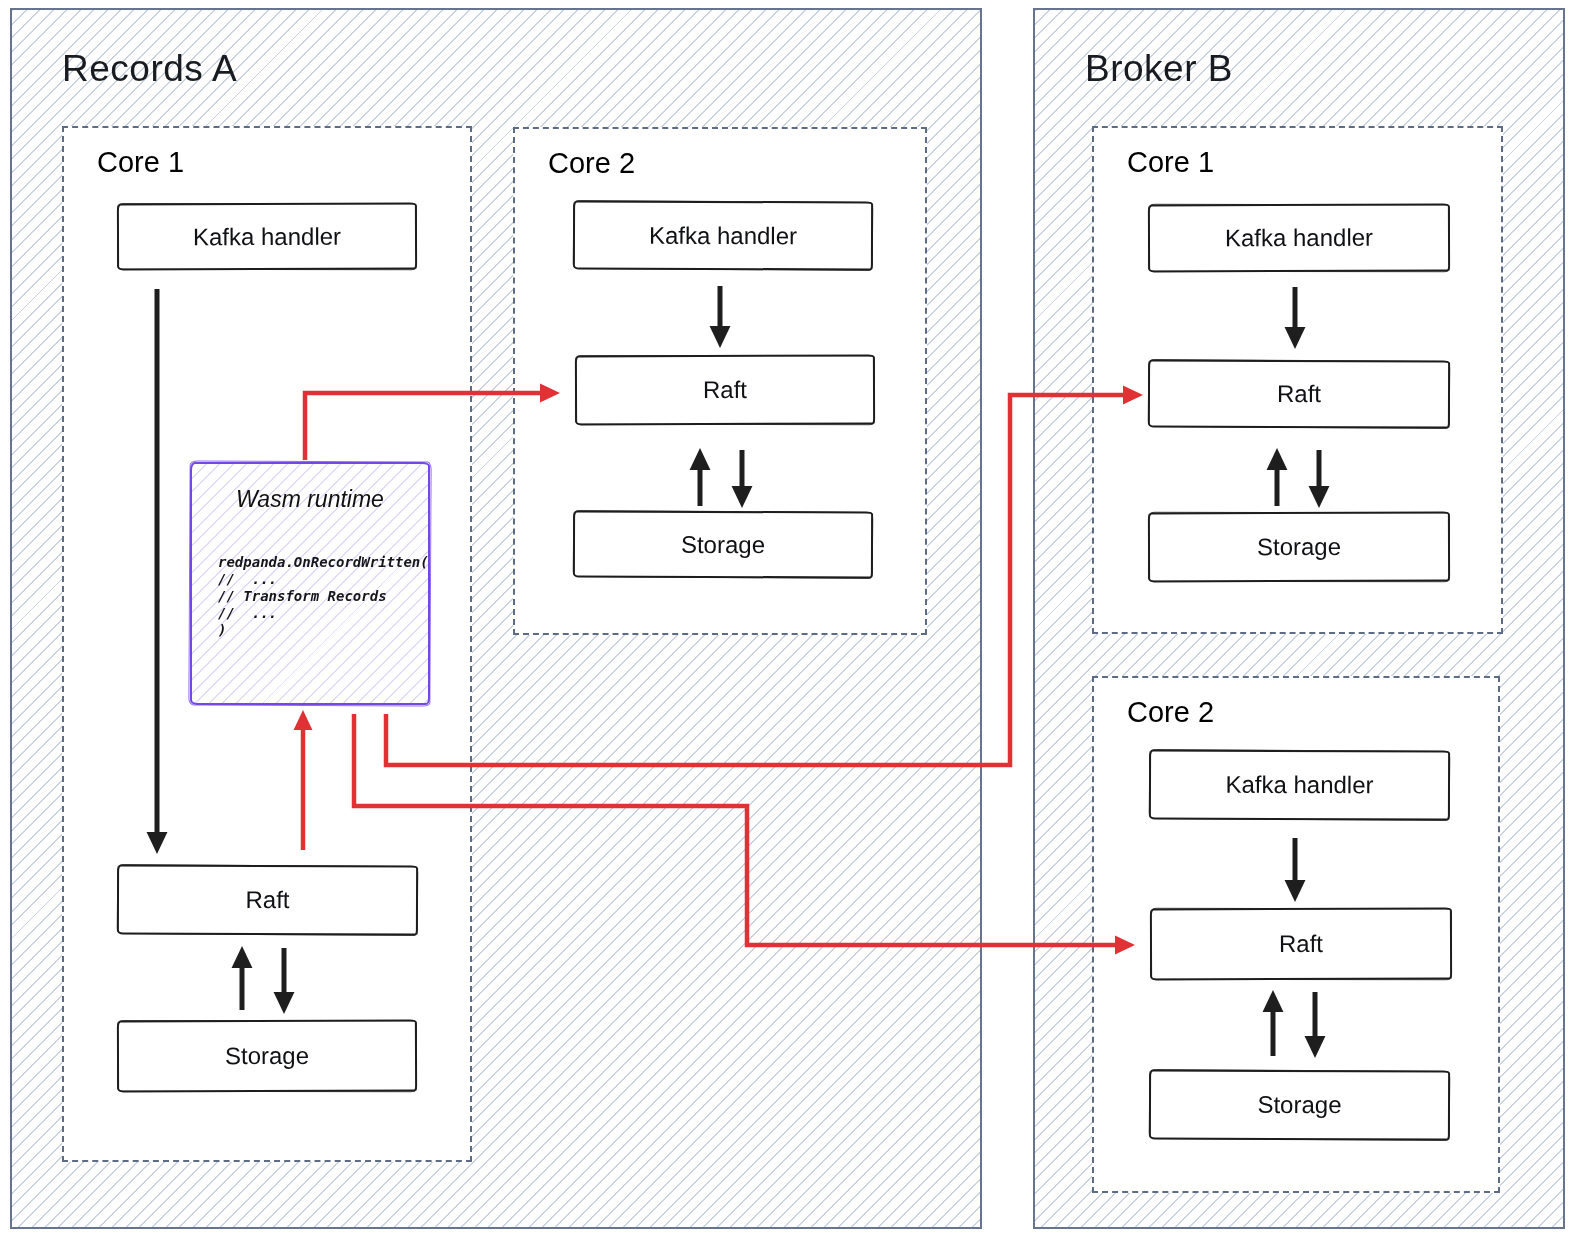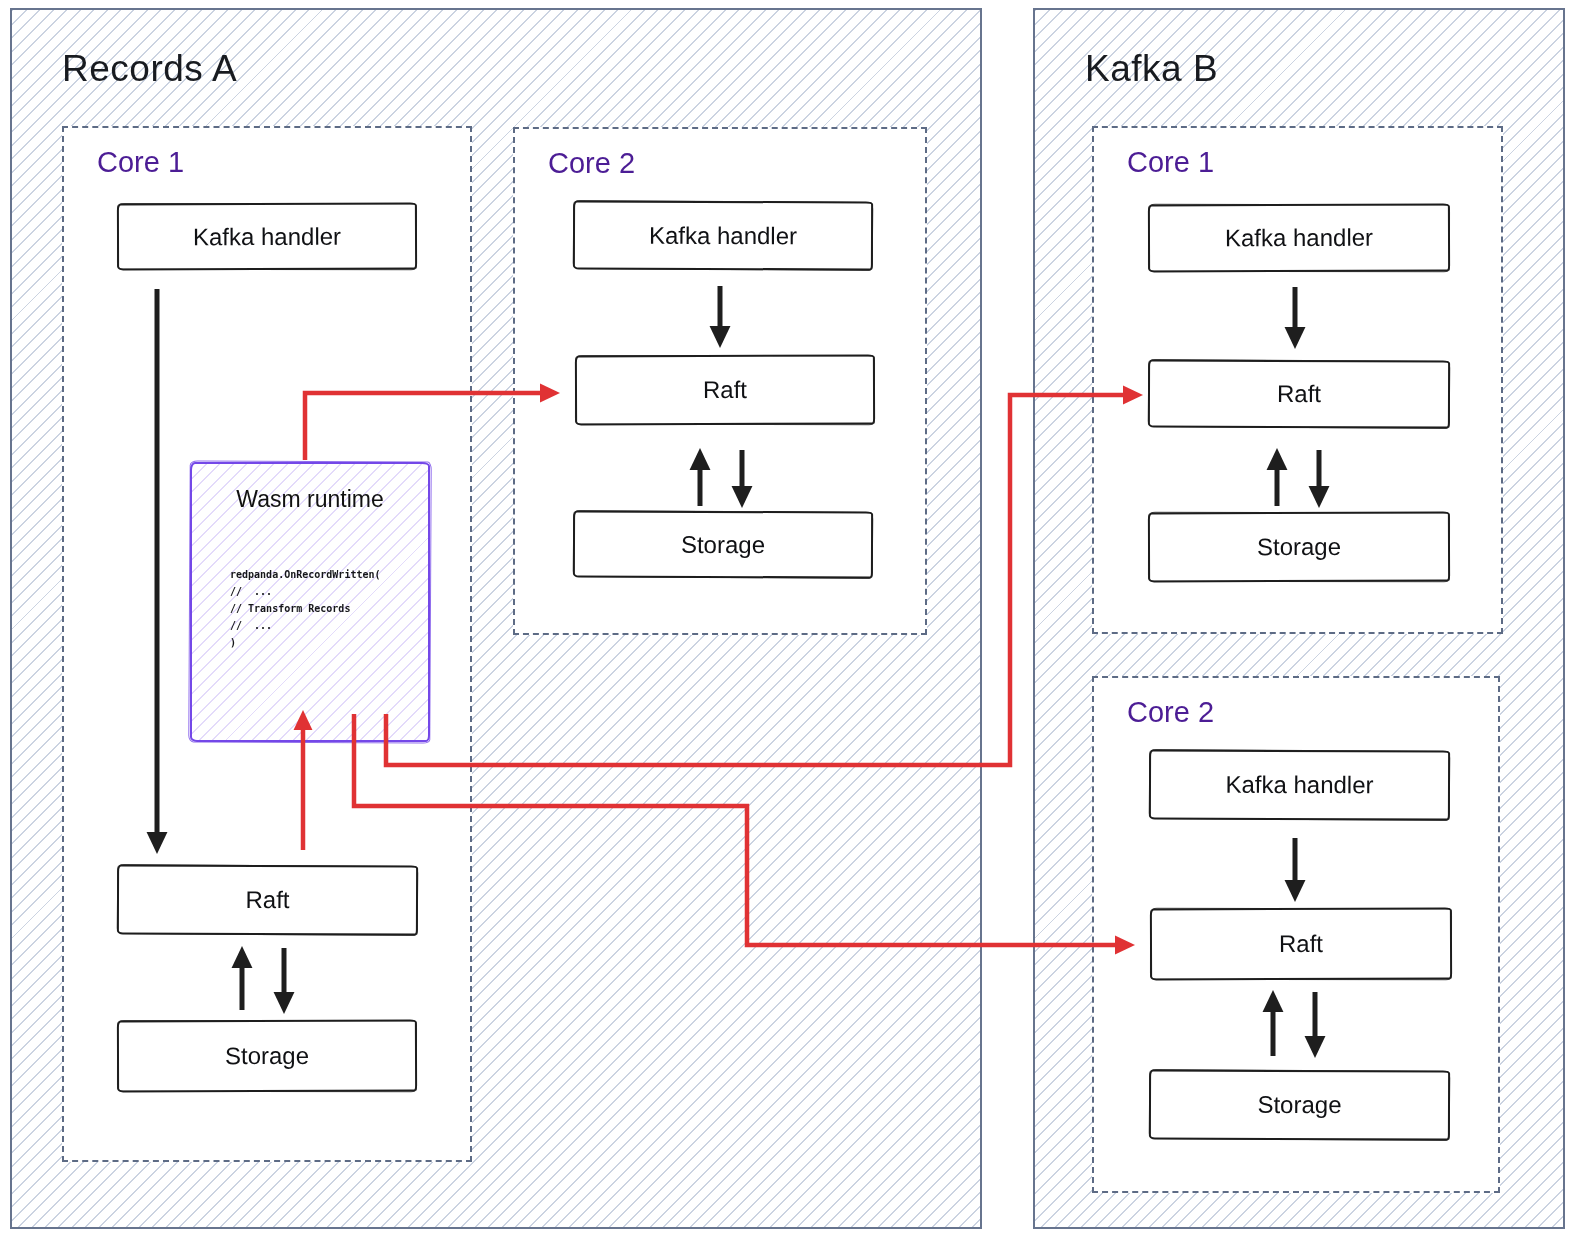--- a/index.html
+++ b/index.html
@@ -22,21 +22,21 @@
   }
   .broker-title{
     position:absolute; left:50px; top:38px;
     font-size:37px; letter-spacing:.5px; color:#181b20;
   }
   
   .core{
     position:absolute; box-sizing:border-box; background:#fff;
     border:2px dashed var(--core-border);
   }
-  .core-label{ position:absolute; left:33px; top:18px; font-size:29px; color:#4c1d95; }
+  .core-label{ position:absolute; left:33px; top:18px; font-size:29px; color:#000000; }
   
   .comp{
     position:absolute; box-sizing:border-box; background:#fff;
     border:2.5px solid var(--ink);
     border-radius:4px 7px 3px 6px / 7px 3px 6px 4px;
     display:flex; align-items:center; justify-content:center;
     font-size:24px; color:#101114;
   }
   .comp::after{
     content:""; position:absolute; inset:-2px; pointer-events:none;
@@ -55,47 +55,47 @@
       #fff;
   }
   .wasm::after{
     content:""; position:absolute; inset:-3px; pointer-events:none;
     border:1.6px solid var(--purple); opacity:.8;
     border-radius:8px 4px 7px 5px / 5px 8px 4px 7px;
     transform:rotate(.3deg);
   }
   .wasm-title{ position:absolute; left:0; right:0; top:22px; text-align:center; font-size:23px; color:#111; }
   .wasm-code{
-    position:absolute; left:26px; top:90px; margin:12px;
+    position:absolute; left:26px; top:90px; margin:0;
     font-family:"DejaVu Sans Mono","Liberation Mono",monospace;
-    font-size:10px; line-height:17px; font-weight:bold; color:#15161a;
+    font-size:14px; line-height:17px; font-weight:bold; color:#15161a;
     white-space:pre;
   }
   svg.arrows{ position:absolute; left:0; top:0; pointer-events:none; }
 </style>
 </head>
 <body>
 
 <div class="canvas">
 
   <div class="broker" style="left:10px;top:8px;width:972px;height:1221px;">
     <div class="broker-title">Records A</div>
   </div>
 
   <div class="broker" style="left:1033px;top:8px;width:532px;height:1221px;">
-    <div class="broker-title">Kafka B</div>
+    <div class="broker-title">Broker B</div>
   </div>
 
   <div class="core" style="left:62px;top:126px;width:410px;height:1036px;">
     <div class="core-label">Core 1</div>
   </div>
   <div class="comp tilt-a" style="left:117px;top:203px;width:300px;height:67px;">
     <span>Kafka handler</span>
   </div>
-  <div class="wasm" style="left:190px;top:462px;width:240px;height:280px;">
+  <div class="wasm" style="left:190px;top:462px;width:240px;height:243px;font-style:italic;">
     <div class="wasm-title">Wasm runtime</div>
     <pre class="wasm-code">redpanda.OnRecordWritten(
 //  ...
 // Transform Records
 //  ...
 )</pre>
   </div>
   <div class="comp tilt-b" style="left:117px;top:865px;width:301px;height:70px;">
     <span>Raft</span>
   </div>

